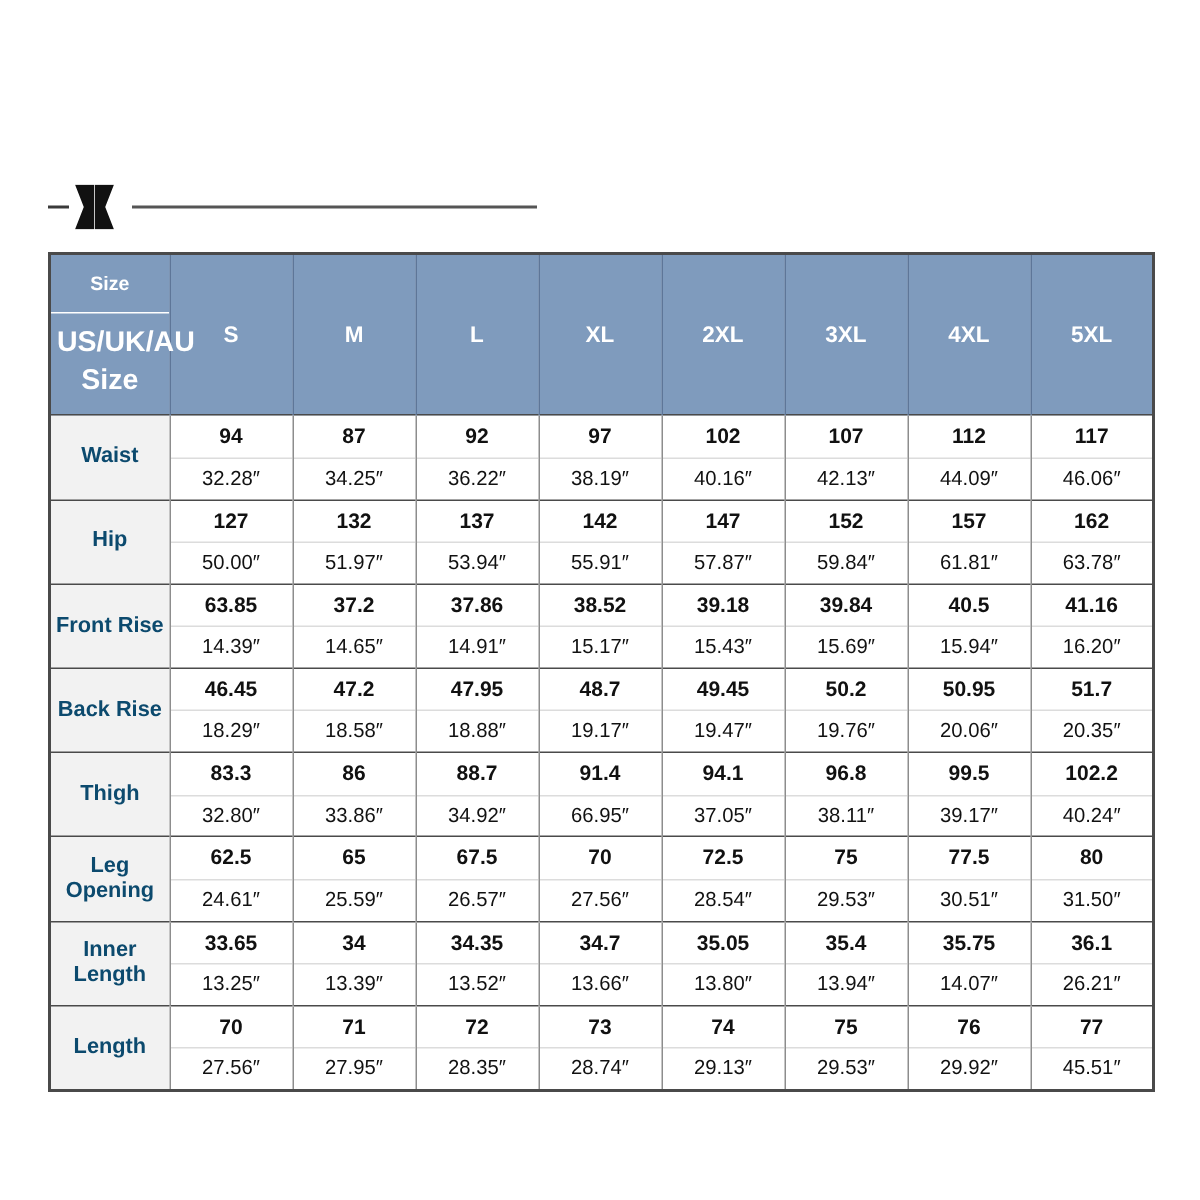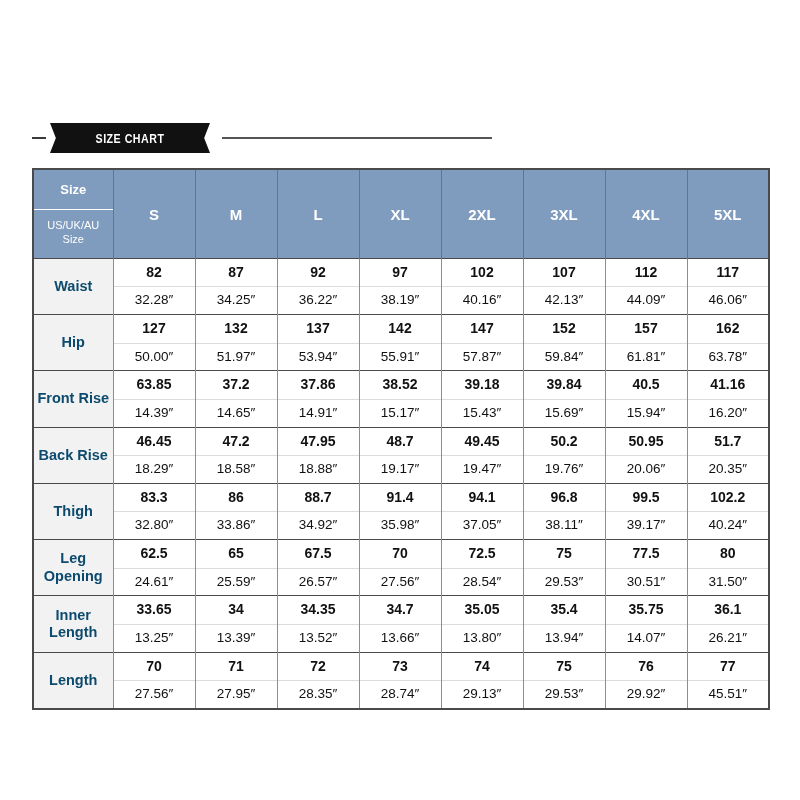--- a/index.html
+++ b/index.html
@@ -116,22 +116,22 @@
   .size-head-top {
     display: block;
     font-size: 13px;
     font-weight: 700;
     padding: 12px 4px 11px 4px;
     border-bottom: 1px solid #ffffff;
     line-height: 1.15;
   }
   .size-head-bottom {
     display: block;
-    font-size: 11px;
-    font-weight: 400;
+    font-size: 19px;
+    font-weight: 700;
     padding: 8px 4px 10px 4px;
     line-height: 1.3;
   }
 
   
   tbody td {
     border-top: 1px solid #4a4a4a;
     border-left: 1px solid #8d8d8d;
     padding: 0;
     text-align: center;
@@ -168,23 +168,20 @@
     line-height: 1.1;
   }
 </style>
 </head>
 <body>
 
 <div class="banner-area">
   <span class="dash-left"></span>
   <span class="ribbon">
     <span class="ribbon-tail left"></span>
-    <span class="ribbon-body">
-      <span class="ribbon-title">SIZE CHART</span>
-    </span>
     <span class="ribbon-tail right"></span>
   </span>
   <span class="rule-right"></span>
 </div>
 
 <div class="chart-wrap">
   <table class="size-chart">
     <colgroup>
       <col class="label-col">
       <col class="data-col">
@@ -212,21 +209,21 @@
         <th>3XL</th>
         <th>4XL</th>
         <th>5XL</th>
       </tr>
     </thead>
     <tbody>
 
       <tr>
         <td class="row-label">Waist</td>
         <td class="value-cell">
-            <span class="val-cm">82</span>
+            <span class="val-cm">94</span>
             <span class="val-in">32.28″</span>
           </td>
         <td class="value-cell">
             <span class="val-cm">87</span>
             <span class="val-in">34.25″</span>
           </td>
         <td class="value-cell">
             <span class="val-cm">92</span>
             <span class="val-in">36.22″</span>
           </td>
@@ -369,21 +366,21 @@
         <td class="value-cell">
             <span class="val-cm">86</span>
             <span class="val-in">33.86″</span>
           </td>
         <td class="value-cell">
             <span class="val-cm">88.7</span>
             <span class="val-in">34.92″</span>
           </td>
         <td class="value-cell">
             <span class="val-cm">91.4</span>
-            <span class="val-in">35.98″</span>
+            <span class="val-in">66.95″</span>
           </td>
         <td class="value-cell">
             <span class="val-cm">94.1</span>
             <span class="val-in">37.05″</span>
           </td>
         <td class="value-cell">
             <span class="val-cm">96.8</span>
             <span class="val-in">38.11″</span>
           </td>
         <td class="value-cell">

